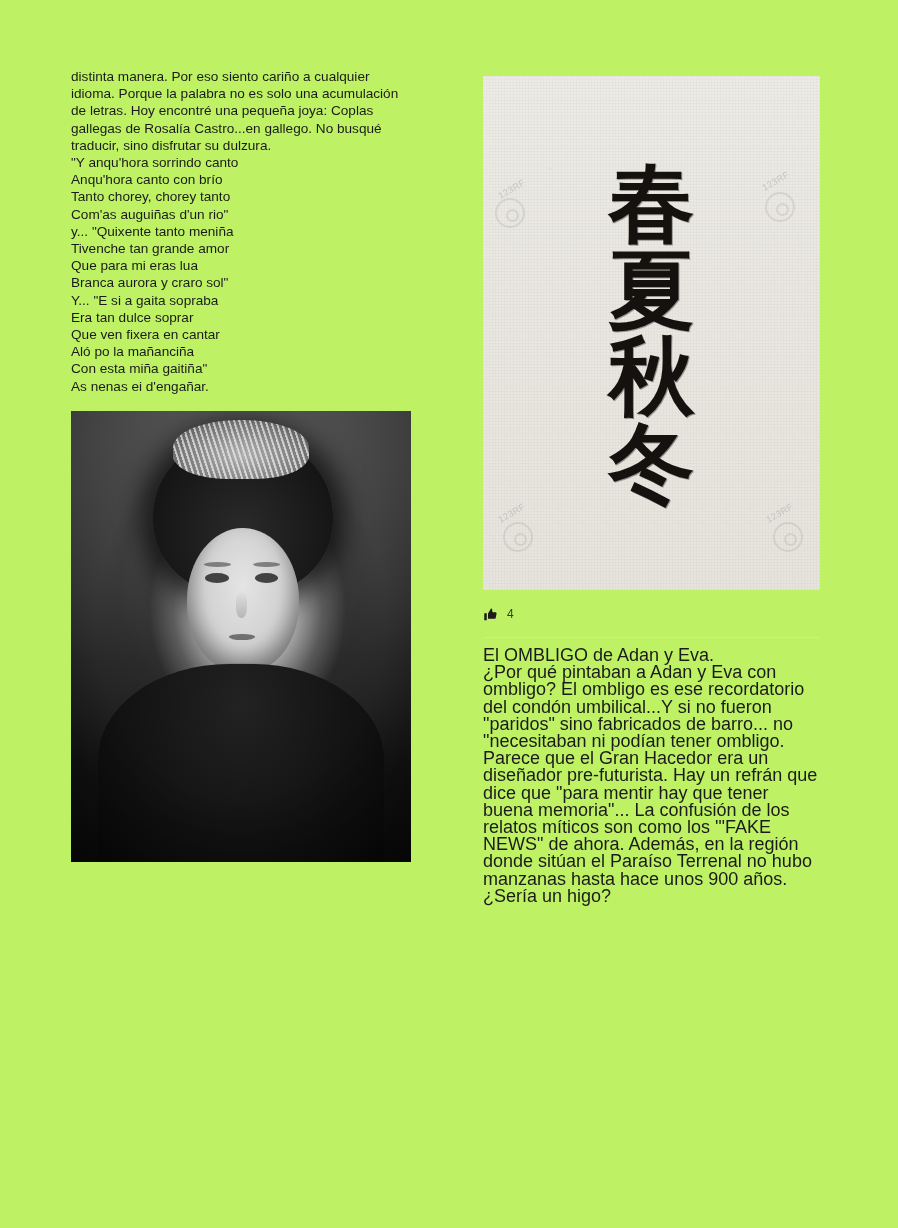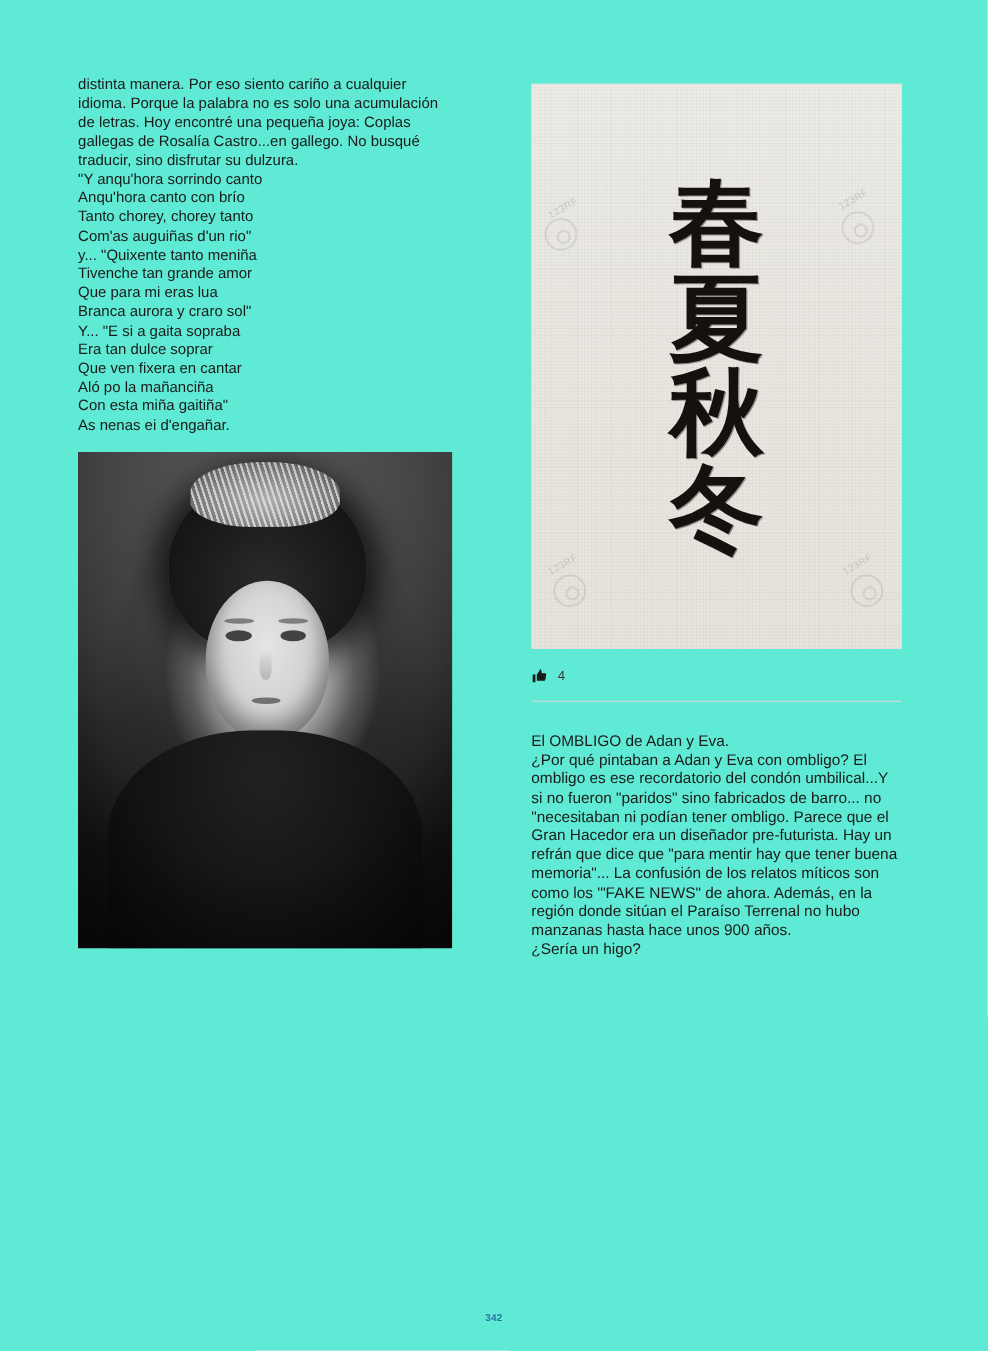--- a/index.html
+++ b/index.html
@@ -11,21 +11,21 @@
     width: 898px;
     height: 1228px;
     position: relative;
     font-family: "Liberation Sans", sans-serif;
     color: #1a1a1a;
     overflow: hidden;
   }
   .page {
     position: absolute;
     inset: 0;
-    background: #5eead4;
+    background: #bef264;
   }
 
   
   .col-left {
     position: absolute;
     left: 71px;
     top: 68px;
     width: 340px;
   }
   .body-text {
@@ -254,22 +254,22 @@
     color: #3a3a3a;
   }
 
   .entry-date {
     margin-top: 15px;
     font-size: 13.2px;
     font-weight: bold;
     color: #111;
   }
   .entry-body {
-    margin-top: 27px;
-    font-size: 14px;
+    margin-top: 9px;
+    font-size: 18px;
     line-height: 17.2px;
     color: #1b1b1b;
     white-space: pre-wrap;
   }
 
   
   .page-number {
     position: absolute;
     left: 0;
     right: 0;
@@ -351,14 +351,13 @@
         <path fill="currentColor" d="M2 10h4v11H2zM8 10.2l4.6-7.4c.5-.8 1.8-.5 1.9.5l.5 4.2c.04.4.38.7.78.7H20c1.1 0 1.9 1 1.7 2.1l-1.4 7.2c-.16.8-.86 1.4-1.7 1.4H8z"></path>
       </svg>
       <span class="like-count">4</span>
     </div>
 
     <div class="entry-body">El OMBLIGO de Adan y Eva.
 ¿Por qué pintaban a Adan y Eva con ombligo? El ombligo es ese recordatorio del condón umbilical...Y si no fueron "paridos" sino fabricados de barro... no "necesitaban ni podían tener ombligo. Parece que el Gran Hacedor era un diseñador pre-futurista. Hay un refrán que dice que "para mentir hay que tener buena memoria"... La confusión de los relatos míticos son como los '"FAKE NEWS" de ahora. Además, en la región donde sitúan el Paraíso Terrenal no hubo manzanas hasta hace unos 900 años.
 ¿Sería un higo?</div>
   </div>
 
-  <div class="page-number">342</div>
 </div>
 
 </body></html>

